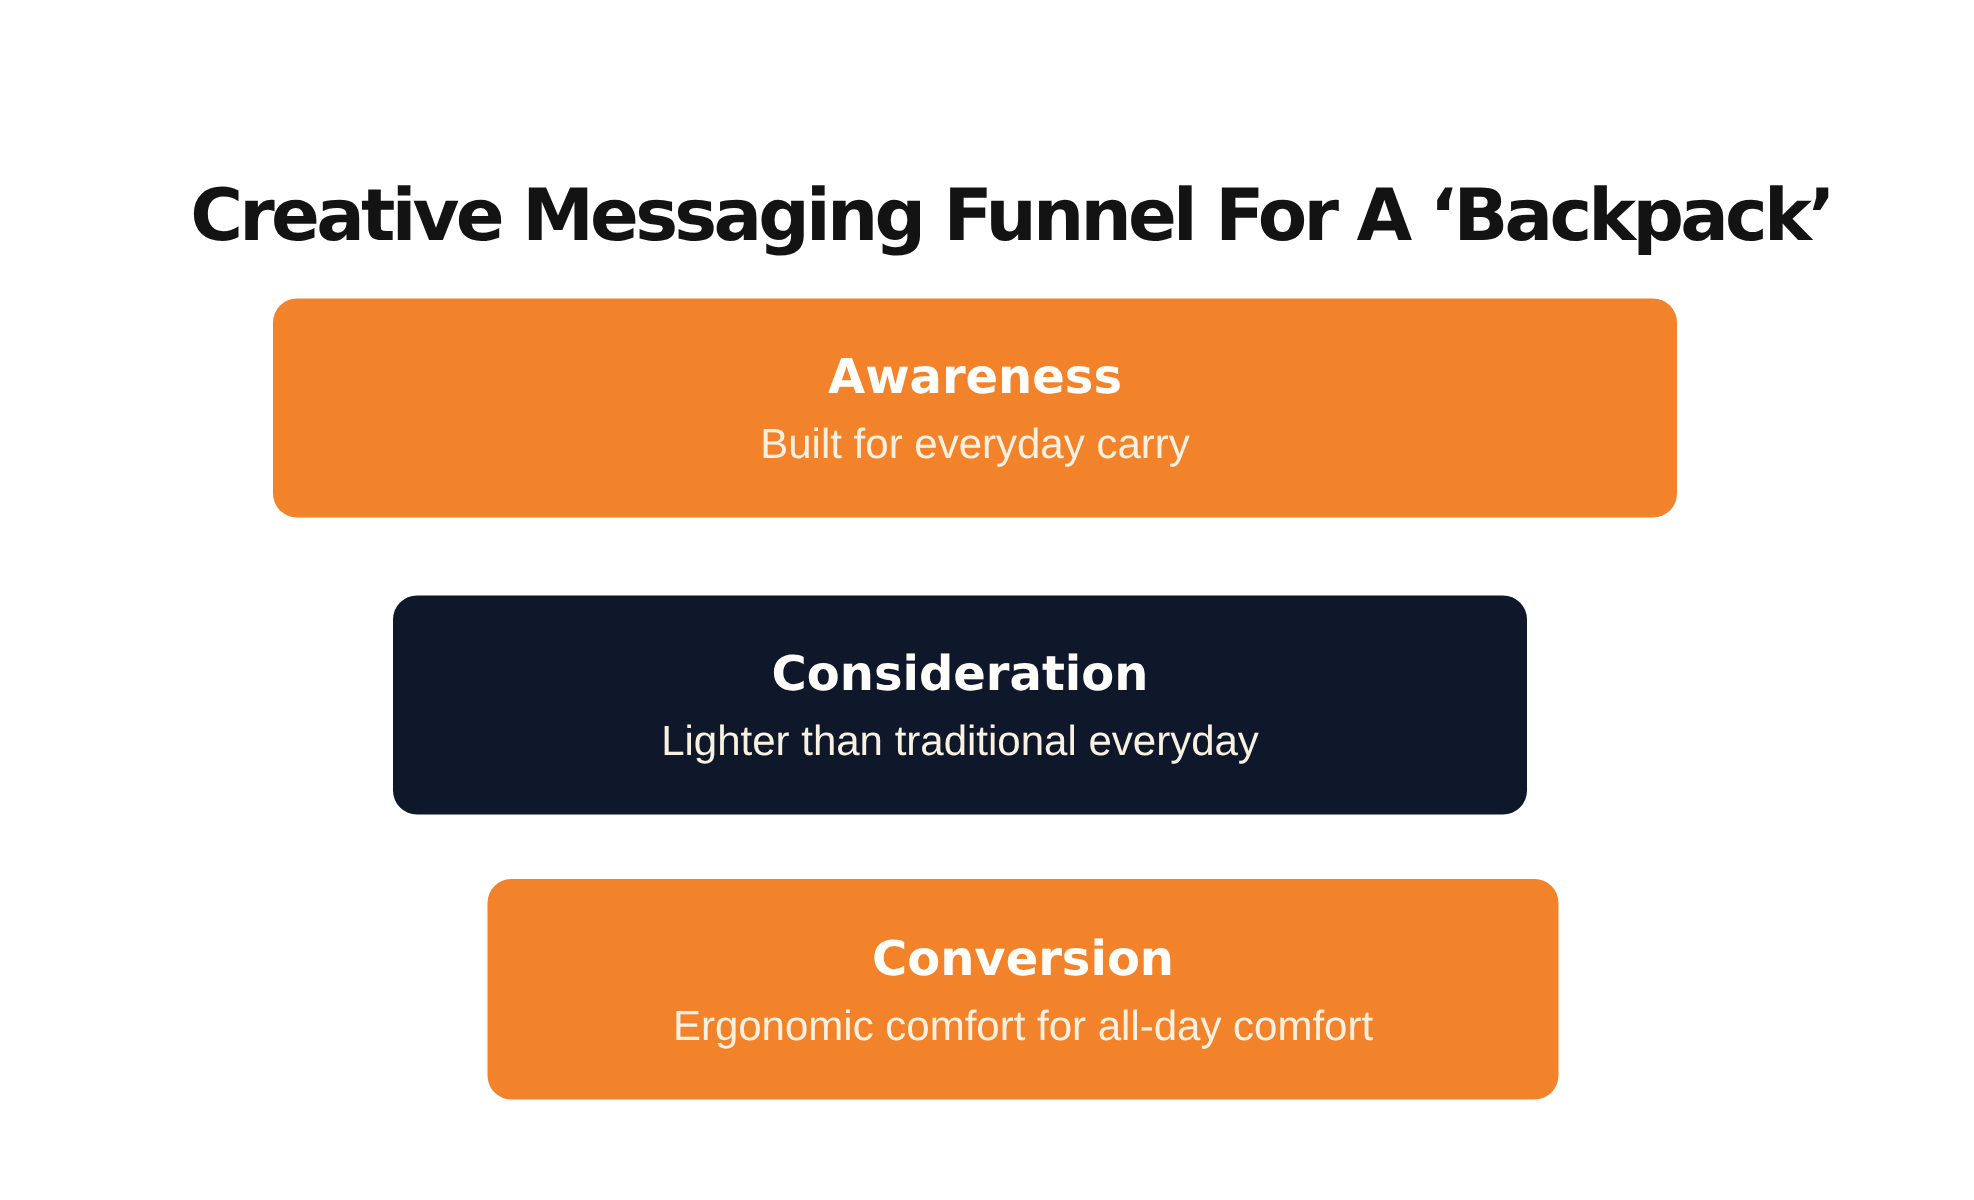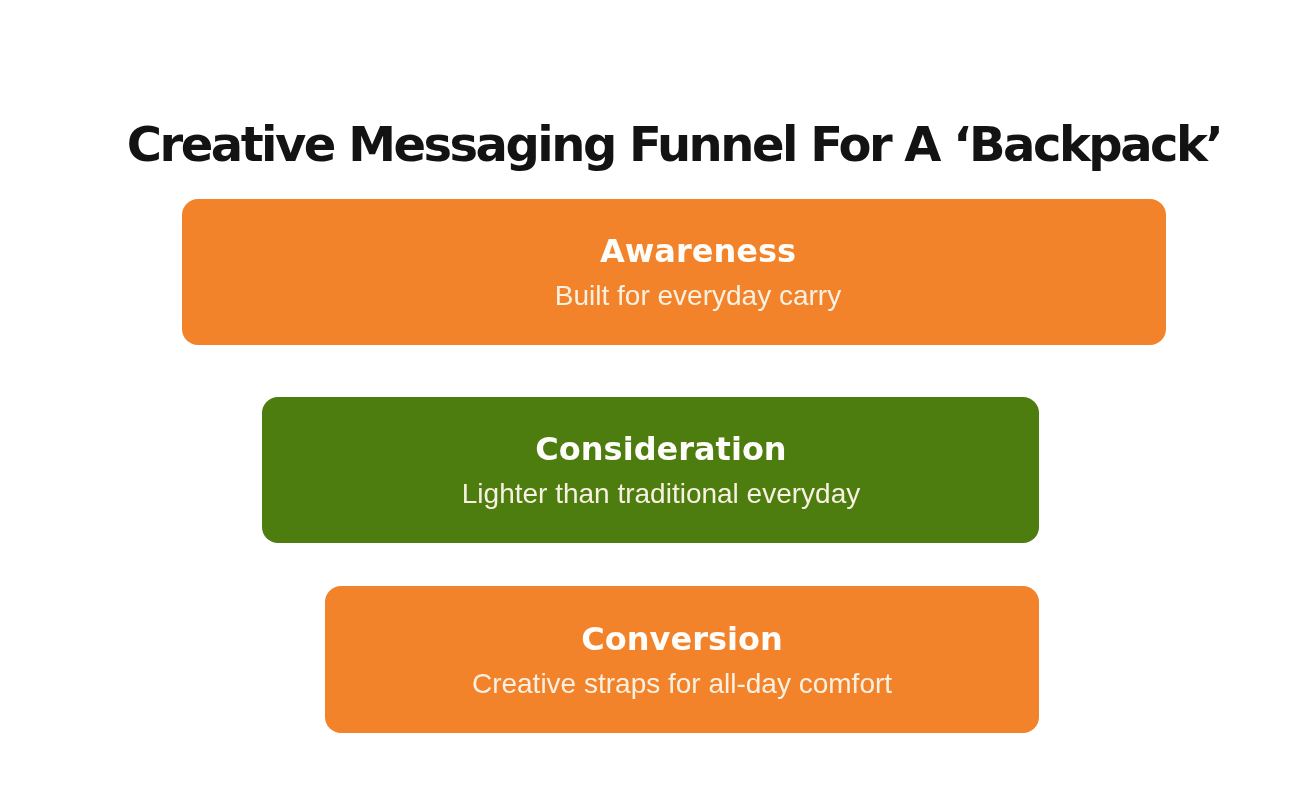--- a/index.html
+++ b/index.html
@@ -58,28 +58,28 @@
   .stage-consideration{ left: 262px; top: 397px; width: 756px; height: 146px; }
   .stage-conversion   { left: 325px; top: 586px; width: 714px; height: 147px; }
 </style>
 </head>
 <body>
 
 <div class="canvas">
 
   <h1 class="title">Creative Messaging Funnel For A ‘Backpack’</h1>
 
-  <div class="stage stage-awareness" style="background: rgb(242, 131, 43); padding-left: 48px;">
+  <div class="stage stage-awareness" style="background: rgb(242, 131, 43);">
     <div class="stage-label">Awareness</div>
     <div class="stage-message">Built for everyday carry</div>
   </div>
 
-  <div class="stage stage-consideration" style="background: #4d7c0f; padding-left: 21px;">
+  <div class="stage stage-consideration" style="background: #0f172a;">
     <div class="stage-label">Consideration</div>
     <div class="stage-message">Lighter than traditional everyday</div>
   </div>
 
   <div class="stage stage-conversion" style="background: rgb(242, 131, 43);">
     <div class="stage-label">Conversion</div>
-    <div class="stage-message">Creative straps for all-day comfort</div>
+    <div class="stage-message">Ergonomic comfort for all-day comfort</div>
   </div>
 
 </div>
 
 </body></html>

